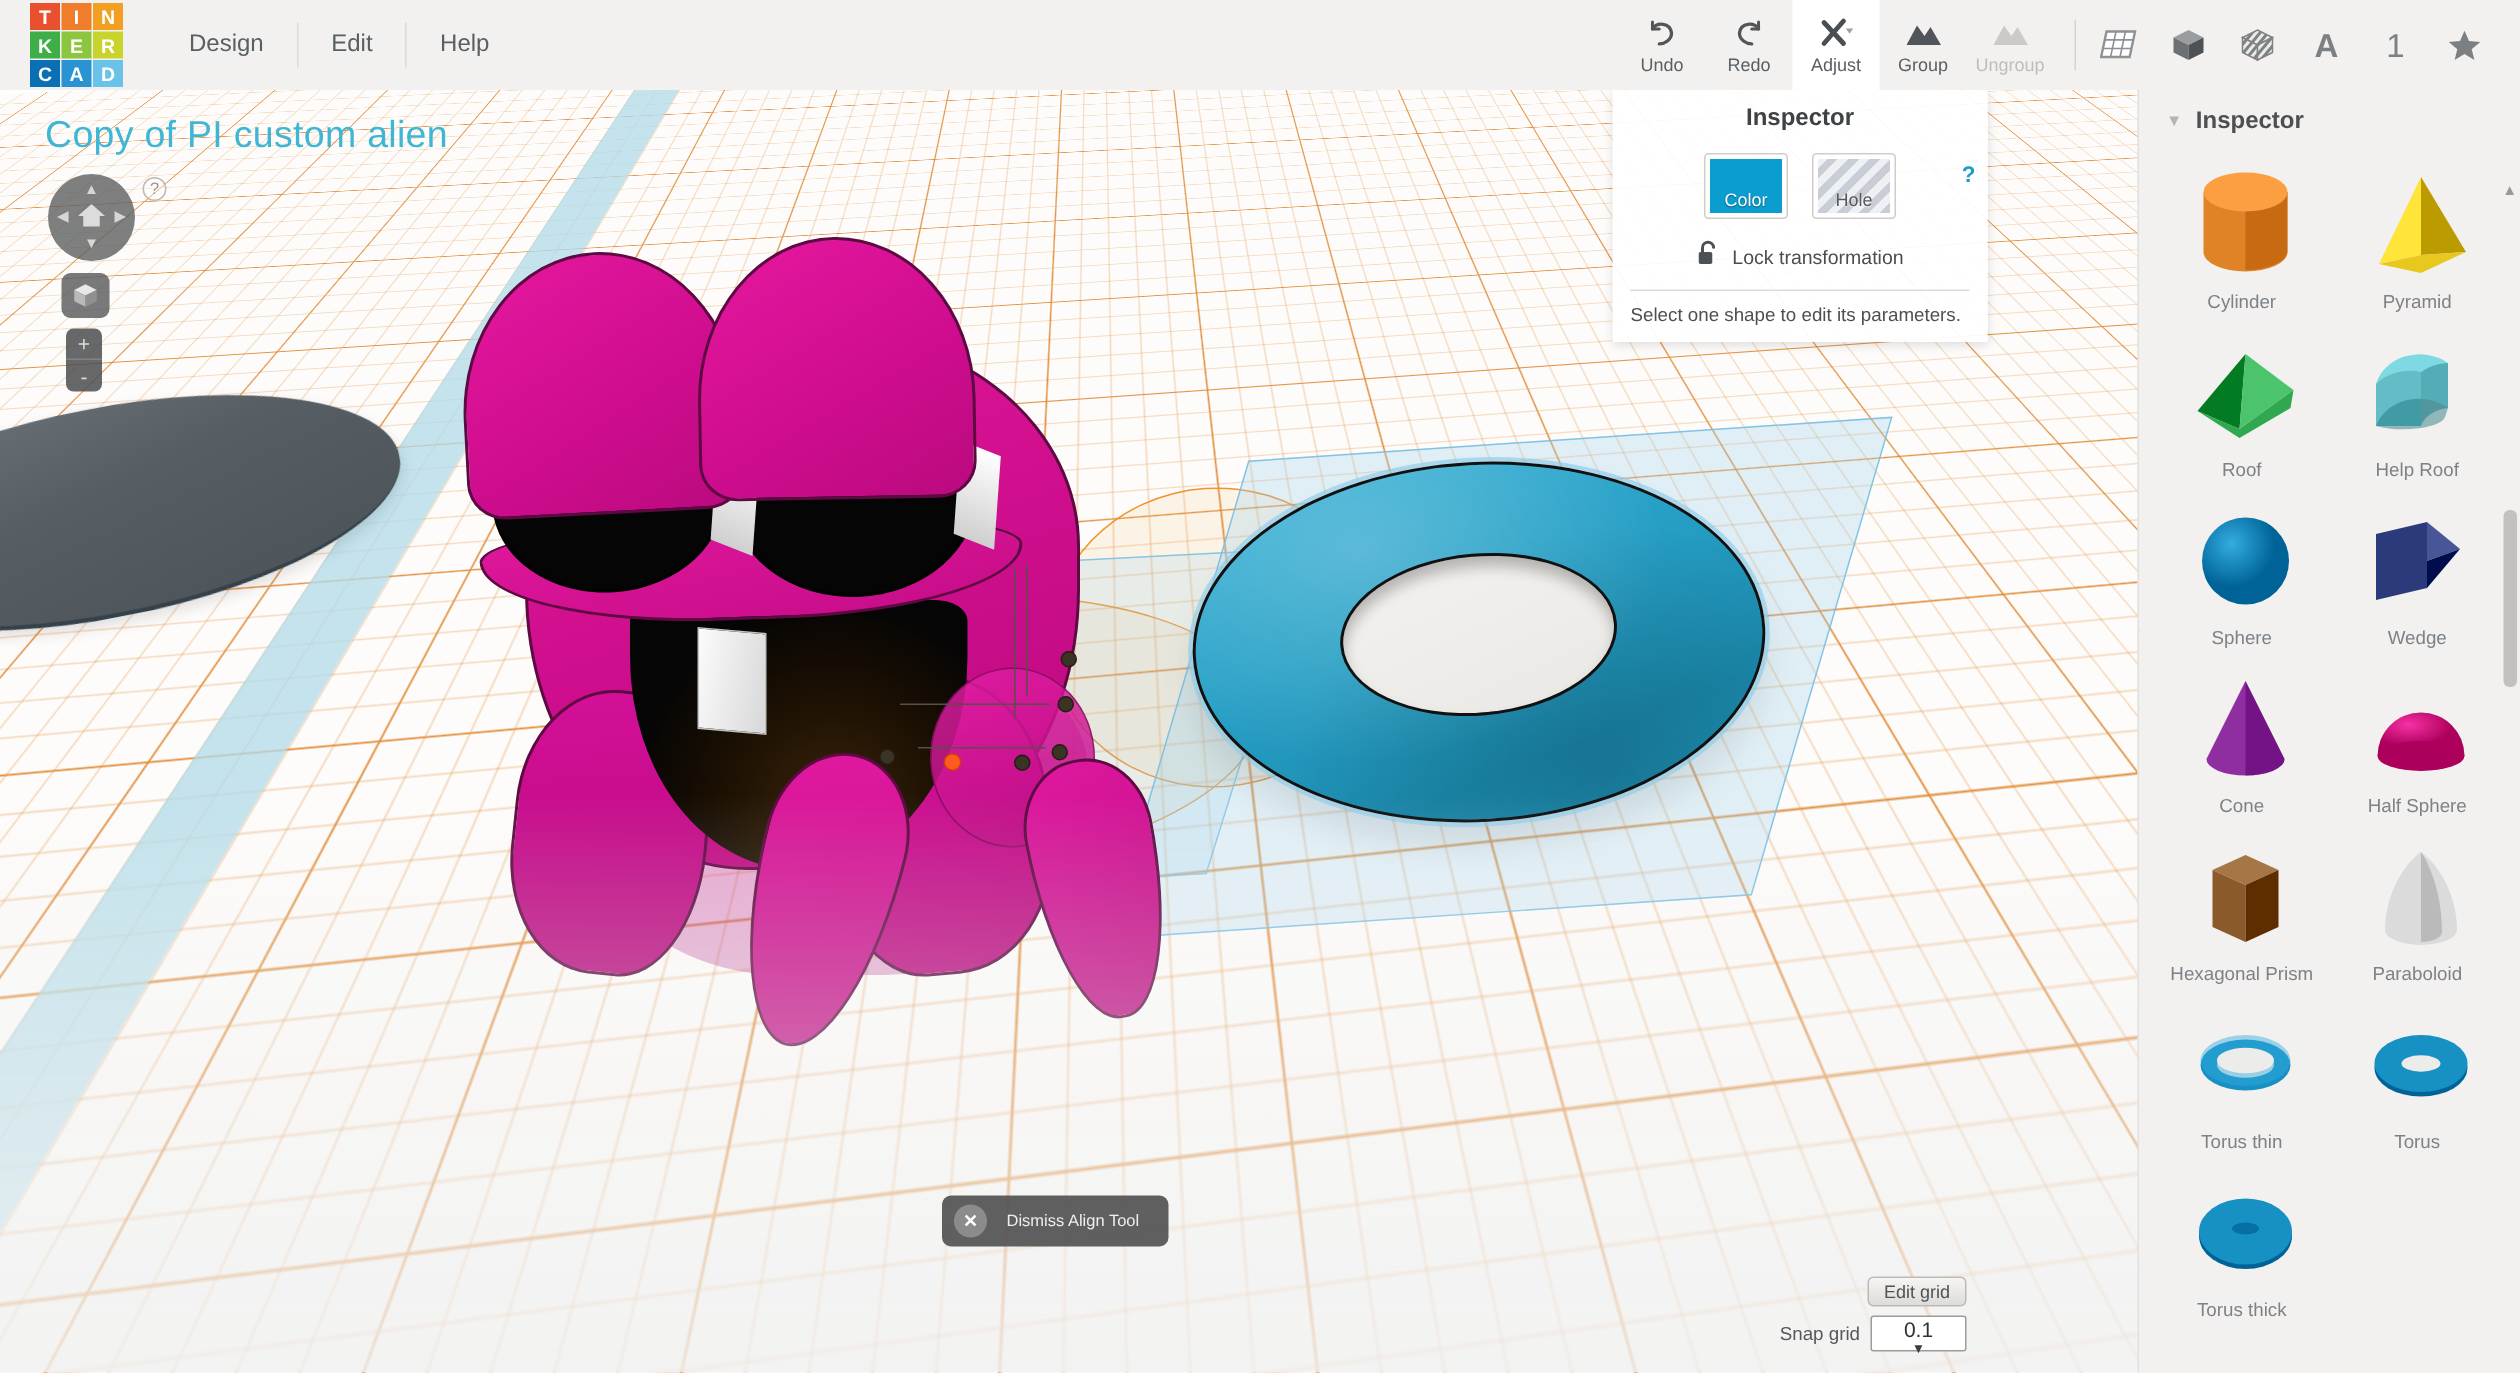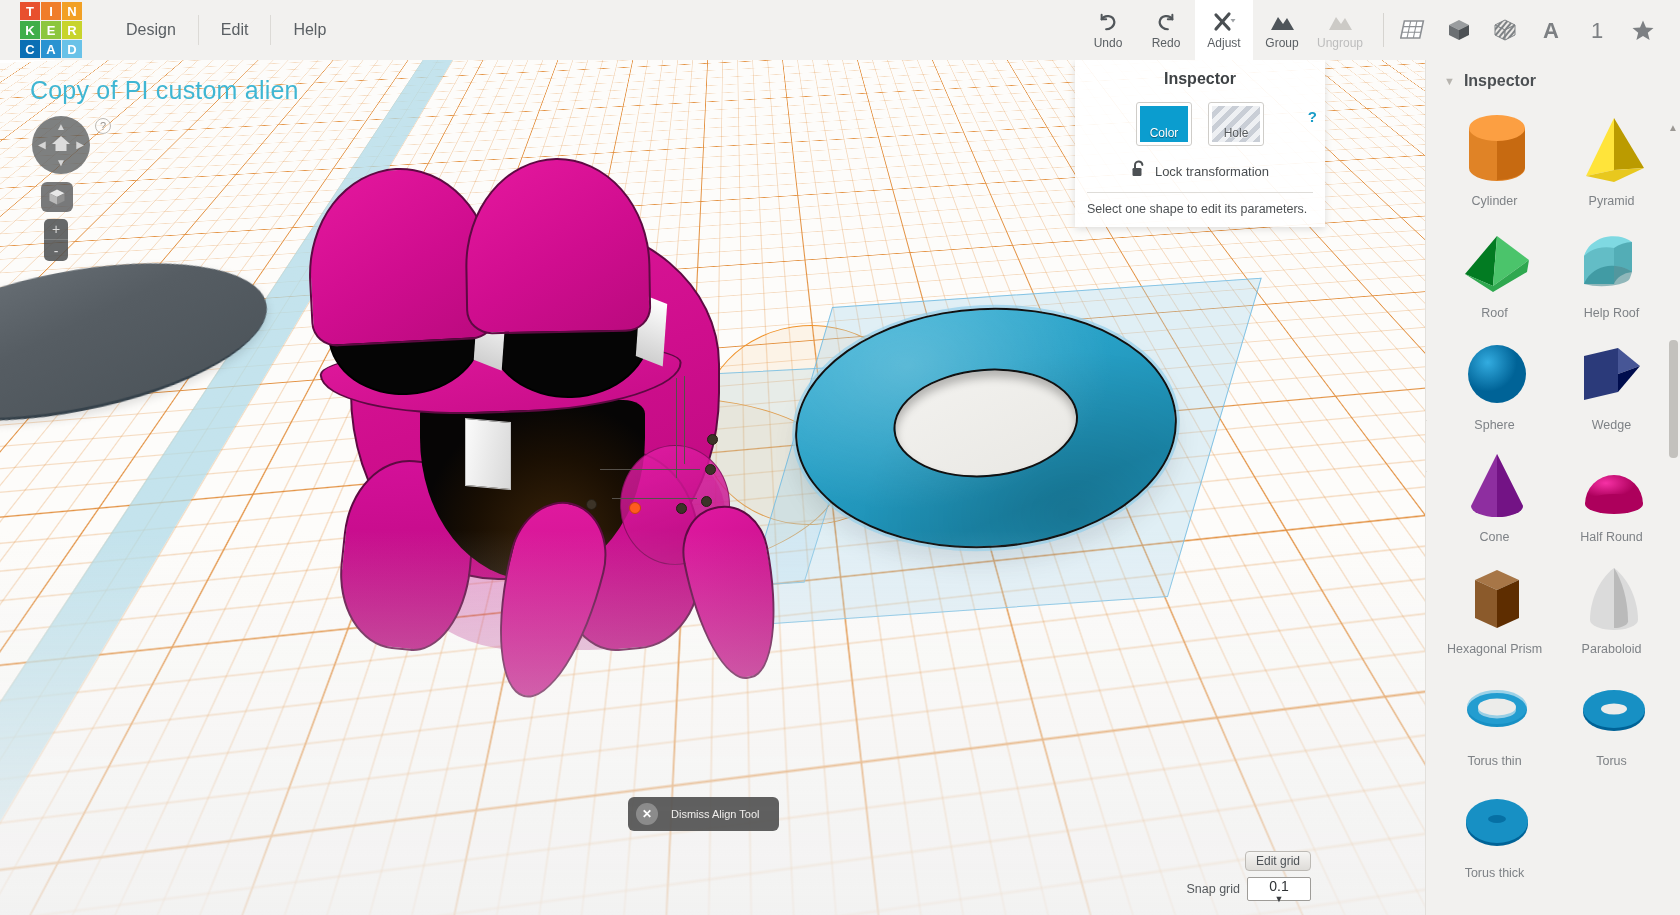--- a/index.html
+++ b/index.html
@@ -728,21 +728,21 @@
               <defs>
                 <radialGradient id="hgda1589" cx="36%" cy="28%">
                   <stop offset="0" stop-color="#f631a5"></stop>
                   <stop offset="1" stop-color="#ad005c"></stop>
                 </radialGradient>
               </defs>
               <path d="M15 58 A29 29 0 0 1 73 58 Z" fill="url(#hgda1589)"></path>
               <ellipse cx="44" cy="58" rx="29" ry="10" fill="#ad005c"></ellipse>
             </svg>
           </div>
-          <div class="sp-name">Half Round</div>
+          <div class="sp-name">Half Sphere</div>
         </div>
         <div class="sp-cell">
           <div class="sp-thumb">
             <svg width="84" height="80" viewBox="0 0 84 80">
               <path d="M22 22 L44 12 L66 22 L44 32 Z" fill="#a77647"></path>
               <path d="M22 22 L44 32 L44 70 L22 60 Z" fill="#8b5a2b"></path>
               <path d="M66 22 L44 32 L44 70 L66 60 Z" fill="#5e2d00"></path>
             </svg>
           </div>
           <div class="sp-name">Hexagonal Prism</div>

